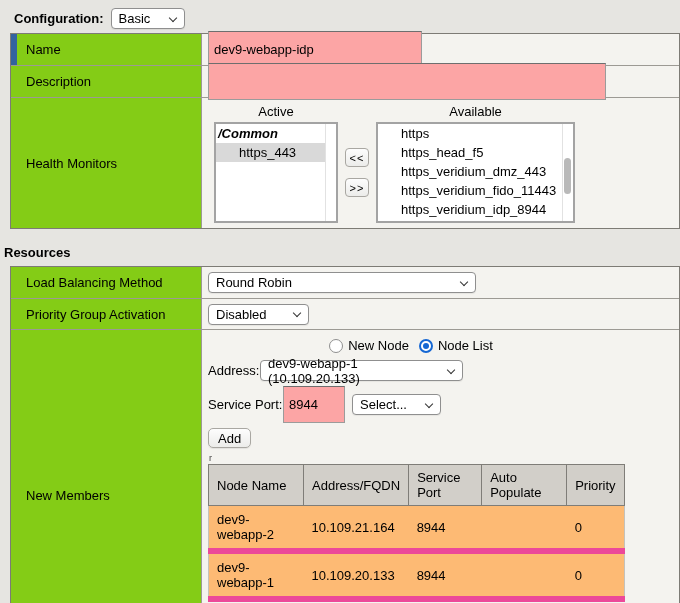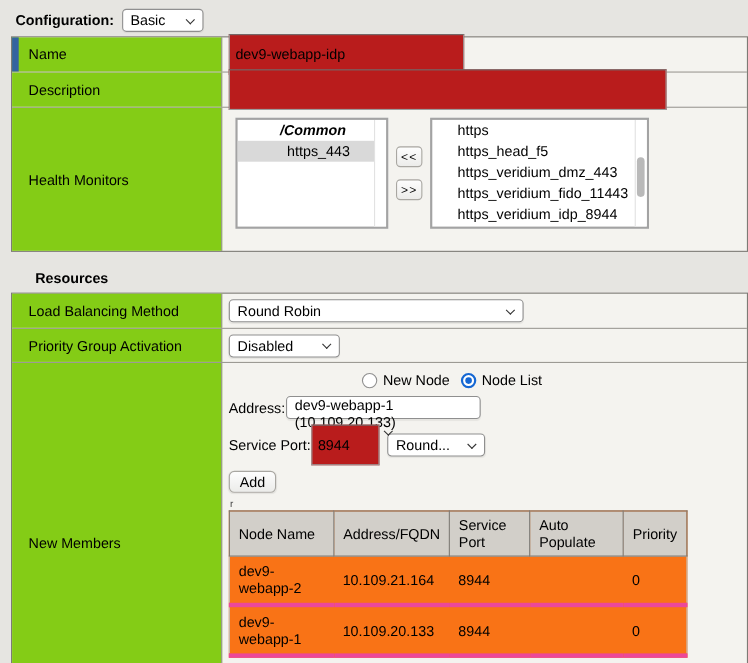--- a/index.html
+++ b/index.html
@@ -33,69 +33,69 @@
     display:flex; align-items:center; padding-left:15px; position:relative; }
   .labelcell.required::before { content:""; position:absolute; left:0; top:0; bottom:0;
     width:6px; background:#33639f; }
   .valuecell { flex:1; display:flex; align-items:center; padding-left:6px; }
   .row-32 { height:32px; }
   .row-31 { height:31px; }
   .row-hm { height:130px; }
 
   input.text {
     height:37px; border:1px solid #9b9b9b; border-top-color:#6e6e6e;
-    background:#b91c1c; font:13px "Liberation Sans", sans-serif; padding:0 5px;
+    background:#fca5a5; font:13px "Liberation Sans", sans-serif; padding:0 5px;
   }
 
   
   .hm-wrap { display:block; padding-top:6px; }
   .hm-heads { display:flex; }
   .hm-h1 { width:124px; margin-left:6px; text-align:center; }
   .hm-spacer { width:38px; }
   .hm-h2 { width:199px; text-align:center; }
   .hm-body { display:flex; margin-top:3px; }
   .listbox { background:#fff; border:2px solid #a3a3a3; height:101px; position:relative; overflow:hidden; }
-  .lb-active { width:139px; margin-left:6px;text-align:center; }
+  .lb-active { width:124px; margin-left:6px; }
   .lb-avail { width:199px; }
   .lb-scroll { position:absolute; top:0; right:0; bottom:0; width:11px;
     background:#fff; border-left:1px solid #e2e2e2; }
   .lb-thumb { position:absolute; right:2px; top:34px; width:7px; height:36px;
     background:#b9b9b9; border-radius:4px; }
   .lb-group { height:19px; line-height:19px; padding-left:2px; font-weight:bold; font-style:italic; }
   .lb-item { height:19px; line-height:19px; padding-left:23px; margin-right:11px; white-space:nowrap; }
   .lb-item.selected { background:#d9d9d9; }
   .hm-btns { width:38px; display:flex; flex-direction:column; align-items:center;
     justify-content:center; gap:11px; }
   .movebtn { width:24px; height:19px; font:11px "Liberation Sans", sans-serif;
     background:linear-gradient(#fdfdfd,#ececea); border:1px solid #a9a7a2; border-radius:4px;
     display:flex; align-items:center; justify-content:center; letter-spacing:1px; }
 
-  .section-title { font-weight:bold; margin:16px 0 6px 32px; }
+  .section-title { font-weight:bold; margin:16px 0 6px 4px; }
 
   
   .btn { height:20px; padding:0 9px; background:linear-gradient(#fdfdfd,#ececea);
     border:1px solid #a9a7a2; border-radius:5px; font:13px "Liberation Sans", sans-serif;
     display:inline-flex; align-items:center; box-shadow:0 1px 1px rgba(0,0,0,0.07);text-align:right; }
 
   
   .nm-cell { display:block; padding:8px 0 8px 6px; }
   .radio-row { width:406px; display:flex; justify-content:center; align-items:center; gap:10px; margin-bottom:7px; }
   .radio-opt { display:flex; align-items:center; gap:5px; }
   .radio { width:14px; height:14px; border-radius:50%; border:1px solid #8f8f8f; background:#fff; flex:none; }
   .radio.selected { border:2px solid #1567d3; display:flex; align-items:center; justify-content:center; }
   .radio.selected::after { content:""; width:6px; height:6px; background:#1567d3; border-radius:50%; }
   .form-line { display:flex; align-items:center; margin-bottom:5px; }
   .lbl-address { width:52px; flex:none; }
   .lbl-port { width:75px; flex:none; }
   .small-r { font:9px "Liberation Sans", sans-serif; color:#444; margin:5px 0 1px 1px; }
 
-  table.members { border-collapse:collapse; margin-top:1px; background:#f97316; border:1px solid #c4c2bc; }
+  table.members { border-collapse:collapse; margin-top:1px; background:#fdba74; border:1px solid #c4c2bc; }
   table.members th { background:#d2cfc9; border:1px solid #7f7d78; font-weight:normal;
     text-align:left; padding:5px 8px; font-size:13px; }
-  table.members td { padding:6px 8px; border-bottom:4px solid #ec4899; font-size:13px; }
+  table.members td { padding:6px 8px; border-bottom:6px solid #ec4899; font-size:13px; }
   .col-node { width:95px; } .col-addr { width:92px; } .col-port { width:73px; }
   .col-auto { width:85px; } .col-pri { width:50px; }
   .nm-editrow { display:flex; gap:5px; margin-top:5px;flex-direction:column; }
 </style>
 </head>
 <body>
 
 <div class="cfgbar">
   <span class="cfg-label">Configuration:</span>
   <span class="select" style="width:74px;">
@@ -121,20 +121,25 @@
     <div class="valuecell">
       <input class="text" style="width: 398px;" type="text" value="">
     </div>
   </div>
 
   <div class="trow row-hm">
     <div class="labelcell">
       <span>Health Monitors</span>
     </div>
     <div class="valuecell hm-wrap">
+      <div class="hm-heads">
+        <div class="hm-h1">Active</div>
+        <div class="hm-spacer"></div>
+        <div class="hm-h2">Available</div>
+      </div>
       <div class="hm-body">
         <div class="listbox lb-active">
           <div class="lb-group">/Common</div>
           <div class="lb-item selected">https_443</div>
           <div class="lb-scroll"></div>
         </div>
         <div class="hm-btns">
           <button class="movebtn">&lt;&lt;</button>
           <button class="movebtn">&gt;&gt;</button>
         </div>
@@ -192,31 +197,31 @@
           <span>New Node</span>
         </span>
         <span class="radio-opt">
           <span class="radio selected"></span>
           <span>Node List</span>
         </span>
       </div>
 
       <div class="form-line">
         <span class="lbl-address">Address:</span>
-        <span class="select" style="width:177px;flex-direction:column;">
+        <span class="select" style="width:203px;">
           <span>dev9-webapp-1 (10.109.20.133)</span>
           <span class="chev"></span>
         </span>
       </div>
 
       <div class="form-line">
         <span class="lbl-port">Service Port:</span>
         <input class="text" style="width: 62px;" type="text" value="8944">
         <span class="select" style="width:89px; margin-left:7px;">
-          <span>Round...</span>
+          <span>Select...</span>
           <span class="chev"></span>
         </span>
       </div>
 
       <button class="btn">Add</button>
 
       <div class="small-r">r</div>
 
       <table class="members">
         <thead>

